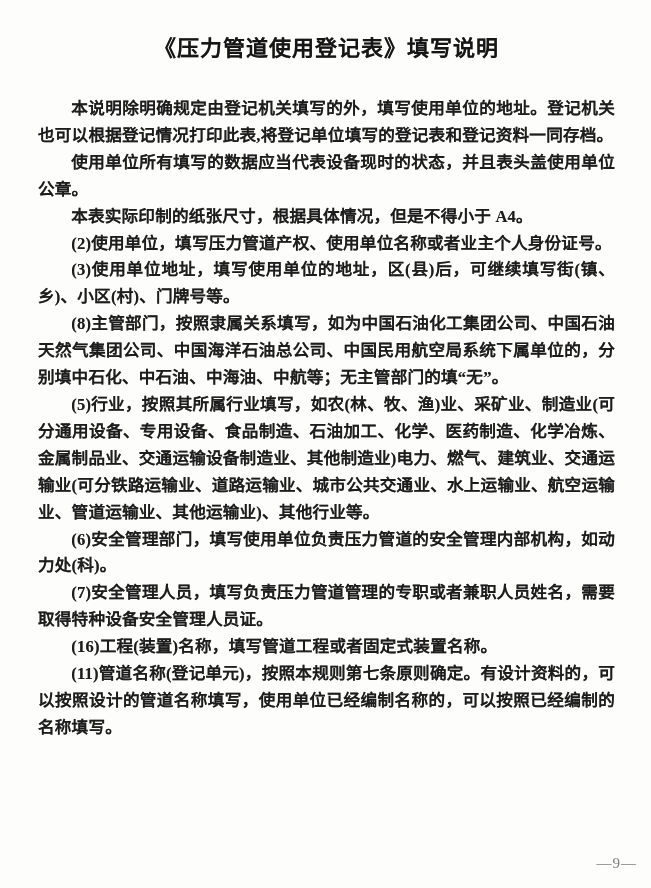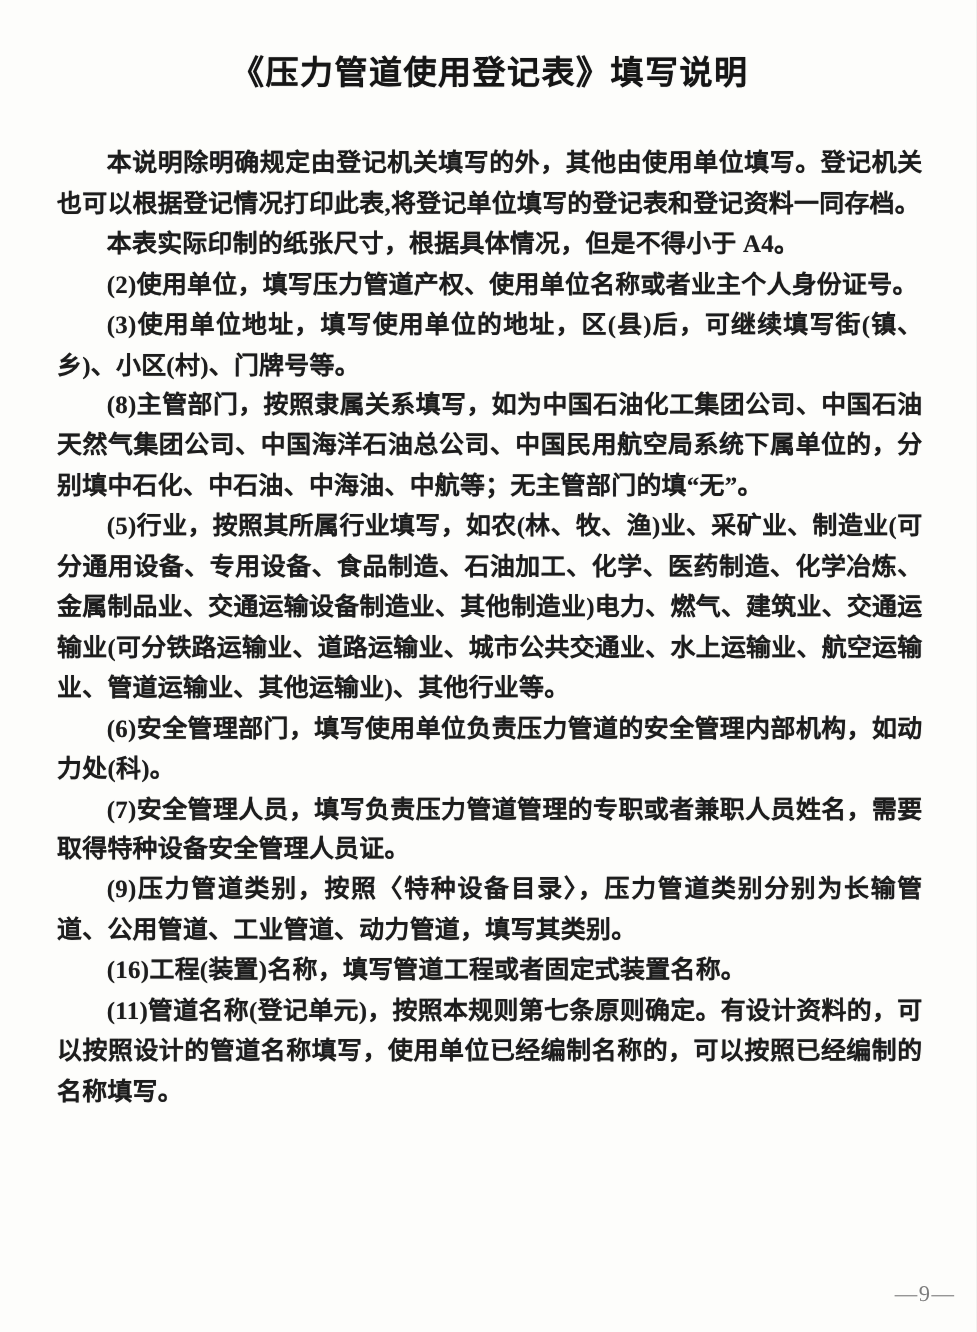--- a/index.html
+++ b/index.html
@@ -51,28 +51,28 @@
     letter-spacing: 1px;
   }
 </style>
 </head>
 <body>
 
 <div class="page">
   <h1 class="doc-title">《压力管道使用登记表》填写说明</h1>
 
   <div class="doc-body">
-    <p>本说明除明确规定由登记机关填写的外，其他由使用单位填写。登记机关也可以根据登记情况打印此表,将登记单位填写的登记表和登记资料一同存档。</p>
+    <p>本说明除明确规定由登记机关填写的外，填写使用单位的地址。登记机关也可以根据登记情况打印此表,将登记单位填写的登记表和登记资料一同存档。</p>
+    <p>使用单位所有填写的数据应当代表设备现时的状态，并且表头盖使用单位公章。</p>
     <p>本表实际印制的纸张尺寸，根据具体情况，但是不得小于 A4。</p>
     <p>(2)使用单位，填写压力管道产权、使用单位名称或者业主个人身份证号。</p>
     <p>(3)使用单位地址，填写使用单位的地址，区(县)后，可继续填写街(镇、乡)、小区(村)、门牌号等。</p>
     <p>(8)主管部门，按照隶属关系填写，如为中国石油化工集团公司、中国石油天然气集团公司、中国海洋石油总公司、中国民用航空局系统下属单位的，分别填中石化、中石油、中海油、中航等；无主管部门的填“无”。</p>
     <p>(5)行业，按照其所属行业填写，如农(林、牧、渔)业、采矿业、制造业(可分通用设备、专用设备、食品制造、石油加工、化学、医药制造、化学冶炼、金属制品业、交通运输设备制造业、其他制造业)电力、燃气、建筑业、交通运输业(可分铁路运输业、道路运输业、城市公共交通业、水上运输业、航空运输业、管道运输业、其他运输业)、其他行业等。</p>
     <p>(6)安全管理部门，填写使用单位负责压力管道的安全管理内部机构，如动力处(科)。</p>
     <p>(7)安全管理人员，填写负责压力管道管理的专职或者兼职人员姓名，需要取得特种设备安全管理人员证。</p>
-    <p>(9)压力管道类别，按照〈特种设备目录〉，压力管道类别分别为长输管道、公用管道、工业管道、动力管道，填写其类别。</p>
     <p>(16)工程(装置)名称，填写管道工程或者固定式装置名称。</p>
     <p>(11)管道名称(登记单元)，按照本规则第七条原则确定。有设计资料的，可以按照设计的管道名称填写，使用单位已经编制名称的，可以按照已经编制的名称填写。</p>
 
   </div>
 
   <div class="page-number">—9—</div>
 </div>
 
 </body></html>

